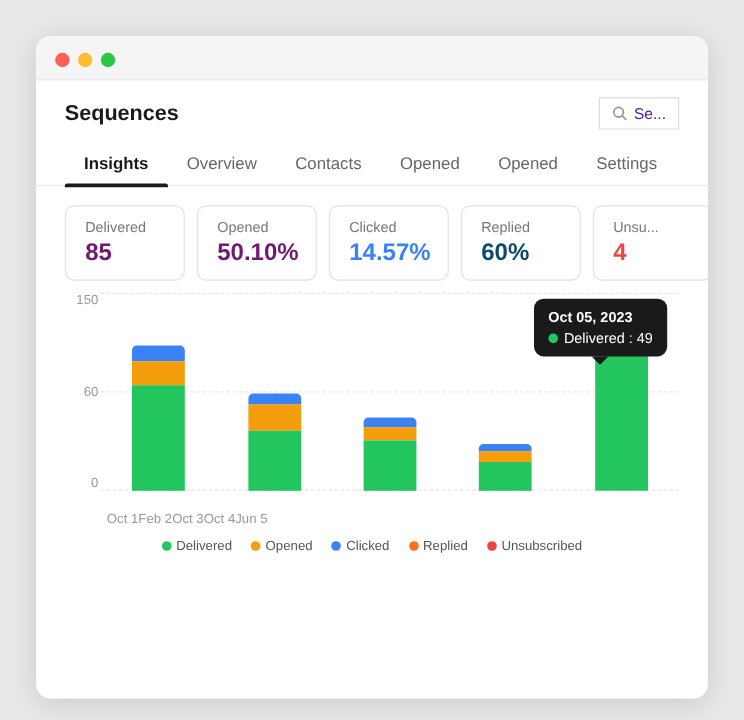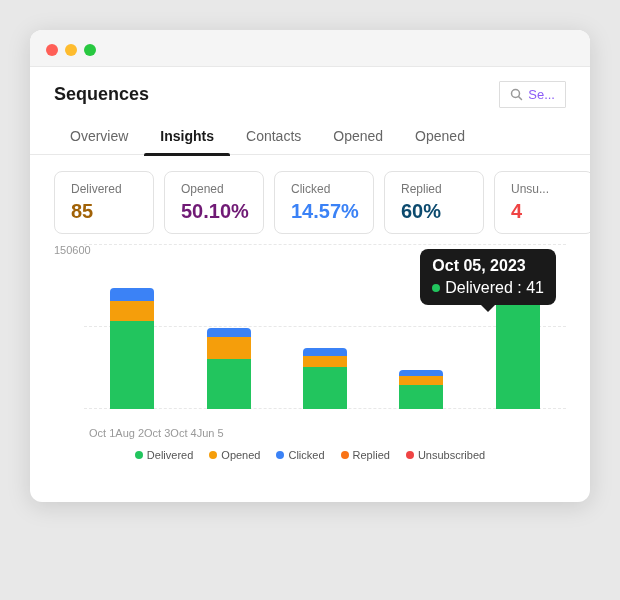--- a/index.html
+++ b/index.html
@@ -8,21 +8,21 @@
       font-family: -apple-system, BlinkMacSystemFont, 'Segoe UI', sans-serif;
       width: 620px;
       height: 600px;
       overflow: hidden;
     }
     .window {
       background: #fff;
       border-radius: 12px;
       margin: 30px 30px;
       width: 560px;
-      height: 472px;
+      height: 552px;
       box-shadow: 0 4px 24px rgba(0,0,0,0.13);
       overflow: hidden;
     }
     .titlebar {
       background: #f5f5f5;
       padding: 14px 16px 10px;
       display: flex;
       align-items: center;
       gap: 7px;
       border-bottom: 1px solid #e8e8e8;
@@ -44,21 +44,21 @@
       color: #1a1a1a;
     }
     .search-box {
       display: flex;
       align-items: center;
       gap: 5px;
       border: 1px solid #ddd;
       border-radius: 1px;
       padding: 5px 10px;
       font-size: 13px;
-      color: #8b5cf6;
+      color: #4c1d95;
     }
     .nav-tabs {
       display: flex;
       gap: 0;
       padding: 0 24px;
       margin-top: 10px;
       border-bottom: 1.5px solid #e8e8e8;
     }
     .nav-tab {
       padding: 10px 16px;
@@ -97,41 +97,41 @@
     }
     .stat-label {
       font-size: 12px;
       color: #777;
       margin-bottom: 4px;
     }
     .stat-value {
       font-size: 20px;
       font-weight: 700;
     }
-    .green { color: #a16207; }
+    .green { color: #701a75; }
     .yellow { color: #701a75; }
     .blue { color: #3b82f6; }
     .orange { color: #0c4a6e; }
     .red-val { color: #ef4444; }
 
     .chart-area {
       padding: 0 24px 0;
       position: relative;
     }
     .chart-container {
       position: relative;
       height: 195px;
       margin-left: 30px;
     }
     .y-axis {
       position: absolute;
       left: -30px;
       top: 0; bottom: 30px;
       display: flex;
-      flex-direction: row;
+      flex-direction: column;
       justify-content: space-between;
       font-size: 11px;
       color: #999;
       text-align: right;
       width: 28px;
     }
     .grid-lines {
       position: absolute;
       top: 0; left: 0; right: 0; bottom: 30px;
       display: flex;
@@ -183,21 +183,21 @@
     .x-label { text-align: center; }
 
     .tooltip {
       position: absolute;
       top: 5px;
       right: 10px;
       background: #1a1a1a;
       color: #fff;
       border-radius: 8px;
       padding: 8px 12px;
-      font-size: 16px;
+      font-size: 12px;
       white-space: nowrap;
       pointer-events: none;
     }
     .tooltip::after {
       content: '';
       position: absolute;
       bottom: -7px;
       left: 50%;
       transform: translateX(-50%);
       border: 7px solid transparent;
@@ -242,25 +242,26 @@
     <div class="search-box">
       <svg width="13" height="13" viewBox="0 0 13 13" fill="none">
         <circle cx="5.5" cy="5.5" r="4" stroke="#999" stroke-width="1.5"></circle>
         <line x1="8.5" y1="8.5" x2="11.5" y2="11.5" stroke="#999" stroke-width="1.5" stroke-linecap="round"></line>
       </svg>
       <span>Se...</span>
     </div>
   </div>
 
   <nav class="nav-tabs">
+    <div class="nav-tab active">Insights</div>
     <div class="nav-tab">Overview</div>
-    <div class="nav-tab active">Insights</div>
     <div class="nav-tab">Contacts</div>
     <div class="nav-tab">Opened</div>
     <div class="nav-tab">Opened</div>
+    <div class="nav-tab">Settings</div>
   </nav>
 
   <div class="stats-row">
     <div class="stat-card">
       <div class="stat-label">Delivered</div>
       <div class="stat-value green">85</div>
     </div>
     <div class="stat-card">
       <div class="stat-label">Opened</div>
       <div class="stat-value yellow">50.10%</div>
@@ -321,31 +322,31 @@
             </div>
           </div>
           <div class="bar-group">
             <div class="bar-stack">
               <div class="bar-seg" style="height: 143px; background: rgb(34, 197, 94); border-radius: 4px 4px 0px 0px;"></div>
             </div>
           </div>
         </div>
       <div class="x-labels" id="x-labels">
           <span class="x-label">Oct 1</span>
-          <span class="x-label">Aug 2</span>
+          <span class="x-label">Feb 2</span>
           <span class="x-label">Oct 3</span>
           <span class="x-label">Oct 4</span>
           <span class="x-label">Jun 5</span>
         </div>
 
       <div class="tooltip">
         <div class="tooltip-date">Oct 05, 2023</div>
         <div class="tooltip-row">
           <div class="tooltip-dot"></div>
-          <span>Delivered : 41</span>
+          <span>Delivered : 49</span>
         </div>
       </div>
     </div>
 
     <div class="legend" id="legend">
         <div class="legend-item">
           <div class="legend-dot" style="background:#22c55e"></div>
           <span>Delivered</span>
         </div>
         <div class="legend-item">

